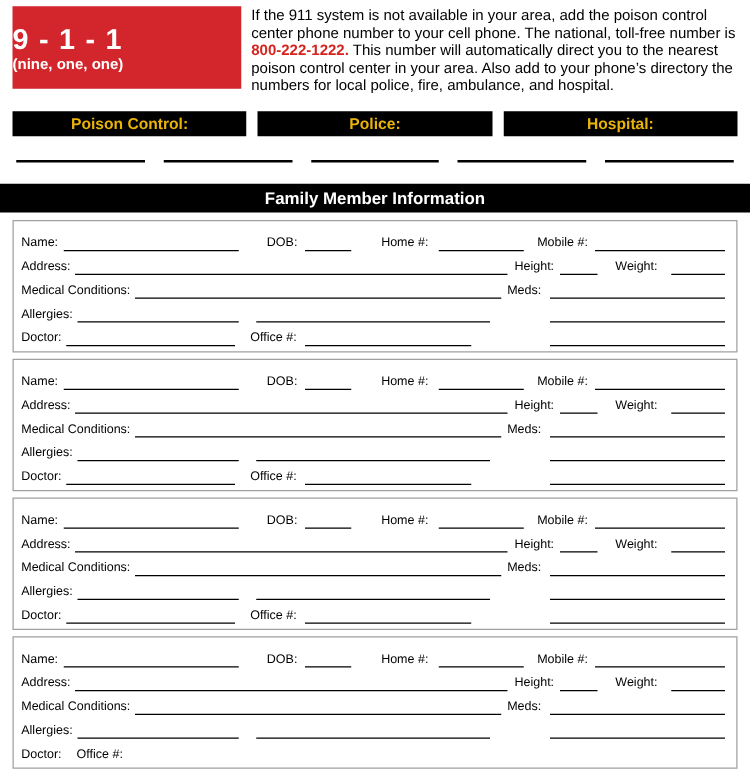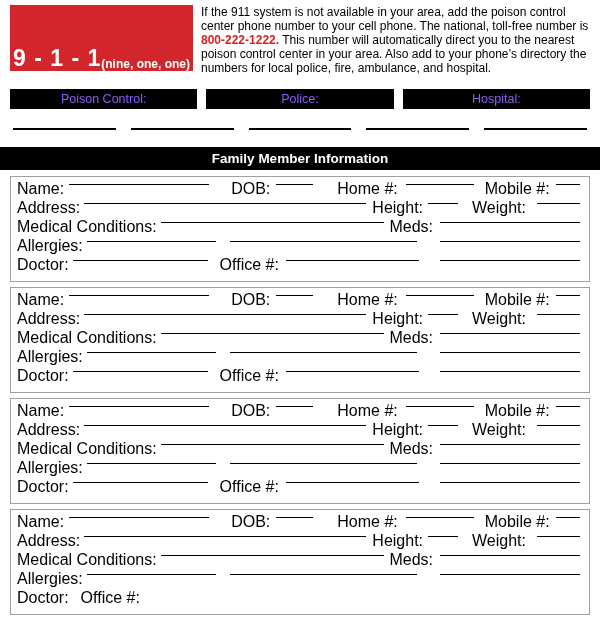--- a/index.html
+++ b/index.html
@@ -18,49 +18,49 @@
     text-align: center; font-weight: bold; font-size: 13.5px;
   }
   .bar.top { margin-top: 2px; }
   .bar.family { margin-top: 17px; }
 
   
   .top-section { display: flex; margin: 5px 8px 0 10px; gap: 8px; }
   .red-box {
     width: 183px; min-width: 183px; height: 66px;
     background: #d2262c; color: #fff;
-    display: flex; flex-direction: row; justify-content: center; align-items: flex-end;
+    display: flex; flex-direction: column; justify-content: center; align-items: flex-start;
     text-align: center; font-weight: bold;
   }
   .red-box .num { font-size: 23px; line-height: 25px; letter-spacing: 1px; }
   .red-box .phonetic { font-size: 12px; line-height: 14px; }
   .red-box .subtitle { font-size: 12.5px; line-height: 15px; }
   .para { flex: 1; font-size: 12px; line-height: 13.9px; padding-top: 1px; }
   .para .phone { color: #d6231f; font-weight: bold; }
 
   
   .contact-row { display: flex; gap: 9px; margin: 13px 10px 0; }
   .contact-box {
-    flex: 1; background: #000; color: #8b5cf6;
+    flex: 1; background: #000; color: #eab308;
     height: 20px; line-height: 20px;
-    text-align: center; font-weight: normal; font-size: 12.5px;
+    text-align: center; font-weight: bold; font-size: 12.5px;
     white-space: nowrap; overflow: hidden;
   }
   .contact-lines { display: flex; gap: 9px; margin: 19px 10px 0; }
   .contact-line { flex: 1; border-bottom: 2px solid #000; height: 2px; margin: 0 3px; }
 
   
   .card {
     margin: 5px 10px 0; border: 1.5px solid #a0a0a0;
     padding: 5px 9px 4px 6px; background: #fff;
   }
   .card:first-child { margin-top: 6px; }
   .row {
-    display: flex; 
-    height: 19px; font-size: 16px; white-space: nowrap;
+    display: flex; align-items: flex-end;
+    height: 19px; font-size: 10px; white-space: nowrap;
   }
   .lbl { line-height: 13px; }
   .ln { border-bottom: 1.6px solid #000; height: 3px; flex-shrink: 0; }
   .ln.grow { flex: 1 1 auto; }
   .ln.right { margin-left: auto; }
 </style>
 </head>
 <body>
 
 <div class="page">

